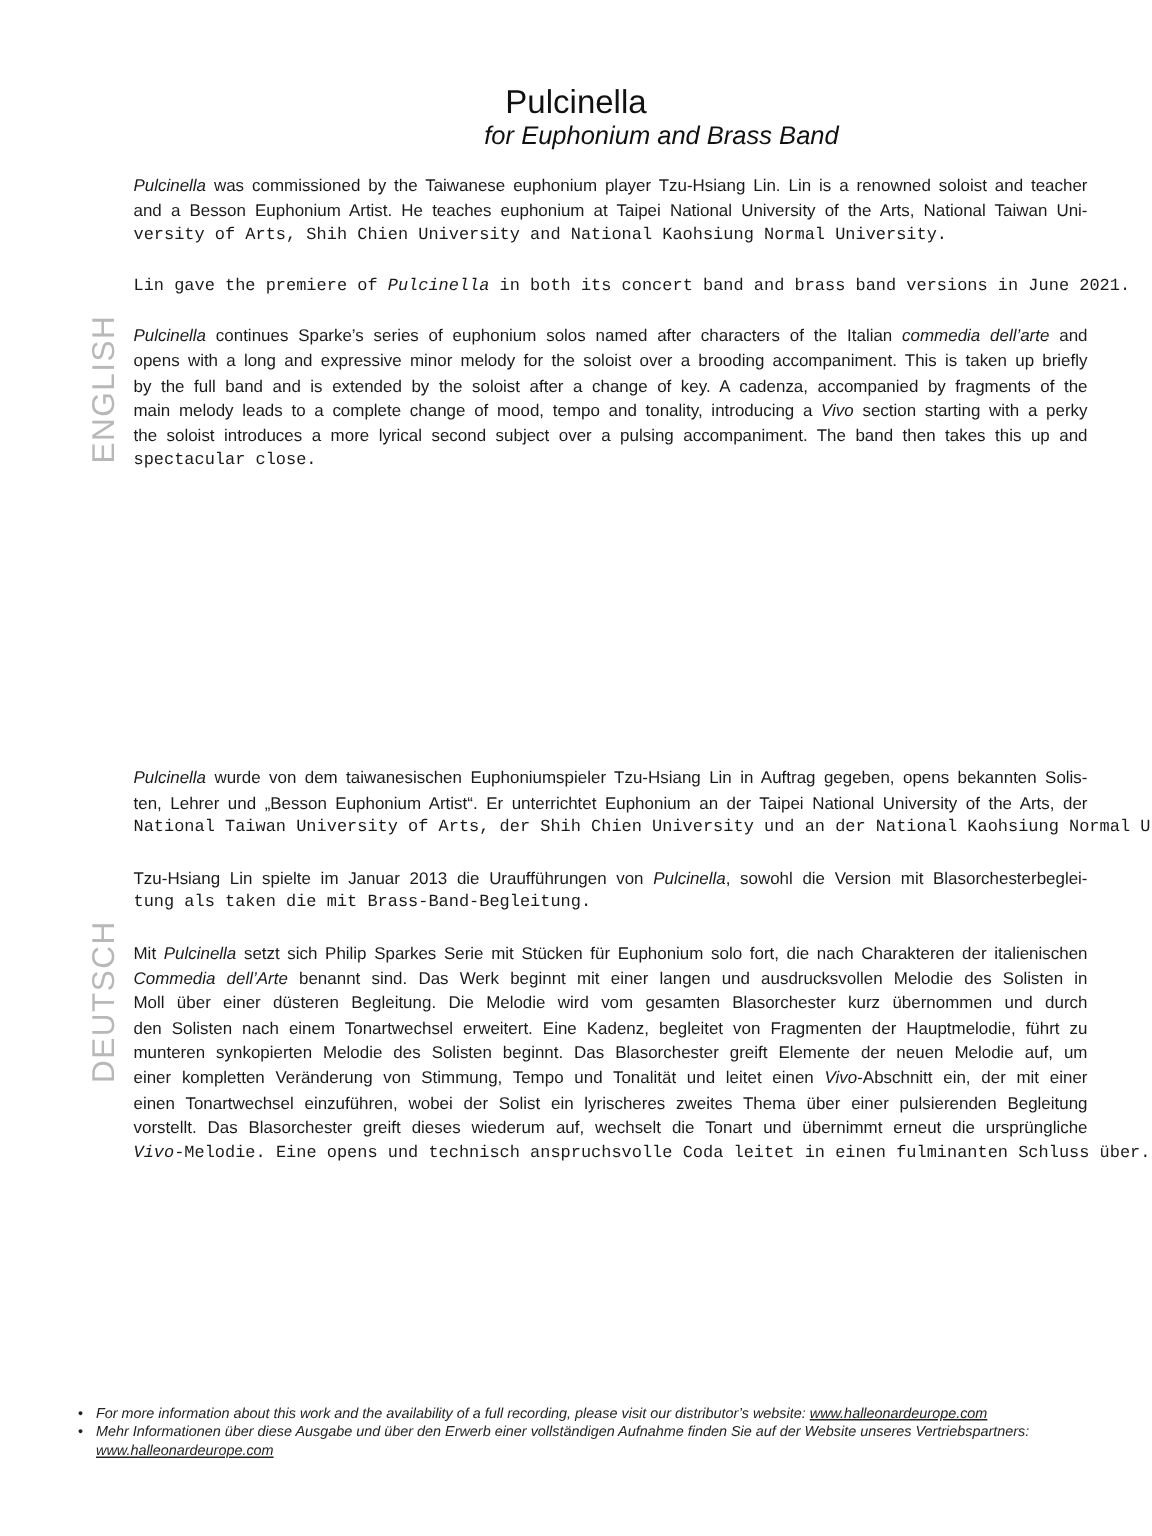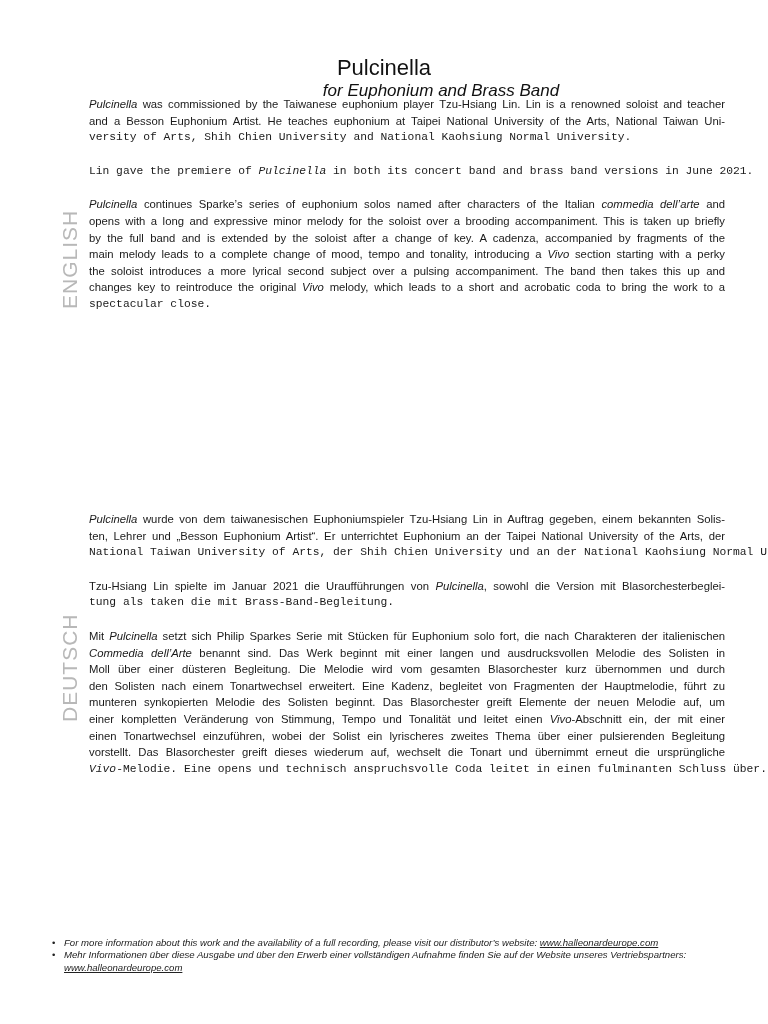--- a/index.html
+++ b/index.html
@@ -28,51 +28,50 @@
 </head>
 <body>
 
 <div>
   <div class="title">Pulcinella</div>
   <div class="subtitle">for Euphonium and Brass Band</div>
 
   <div class="side-label" style="top:210px;">
     <span style="top: 99px;">ENGLISH</span>
   </div>
-  <div class="section" id="sec-0" style="top:96px;">
+  <div class="section" id="sec-0" style="top:116px;">
       <div class="para">
         <span class="line"><i>Pulcinella</i><span> was commissioned by the Taiwanese euphonium player Tzu-Hsiang Lin. Lin is a renowned soloist and teacher</span></span>
         <span class="line"><span>and a Besson Euphonium Artist. He teaches euphonium at Taipei National University of the Arts, National Taiwan Uni-</span></span>
         <span class="line last"><span>versity of Arts, Shih Chien University and National Kaohsiung Normal University.</span></span>
       </div>
       <div class="para">
         <span class="line last"><span>Lin gave the premiere of </span><i>Pulcinella</i><span> in both its concert band and brass band versions in June 2021.</span></span>
       </div>
       <div class="para">
         <span class="line"><i>Pulcinella</i><span> continues Sparke’s series of euphonium solos named after characters of the Italian </span><i>commedia dell’arte</i><span> and</span></span>
         <span class="line"><span>opens with a long and expressive minor melody for the soloist over a brooding accompaniment. This is taken up briefly</span></span>
         <span class="line"><span>by the full band and is extended by the soloist after a change of key. A cadenza, accompanied by fragments of the</span></span>
         <span class="line"><span>main melody leads to a complete change of mood, tempo and tonality, introducing a </span><i>Vivo</i><span> section starting with a perky</span></span>
         <span class="line"><span>the soloist introduces a more lyrical second subject over a pulsing accompaniment. The band then takes this up and</span></span>
-        <span class="line"><span>changes key to reintroduce the original </span><i>Vivo</i><span> melody, which leads to a short and acrobatic coda to bring the work to a</span></span>
         <span class="line last"><span>spectacular close.</span></span>
       </div>
     </div>
 
   <div class="side-label" style="top:613px;">
     <span style="top: 109px;">DEUTSCH</span>
   </div>
   <div class="section" id="sec-1" style="top:511px;">
       <div class="para">
-        <span class="line"><i>Pulcinella</i><span> wurde von dem taiwanesischen Euphoniumspieler Tzu-Hsiang Lin in Auftrag gegeben, einem bekannten Solis-</span></span>
+        <span class="line"><i>Pulcinella</i><span> wurde von dem taiwanesischen Euphoniumspieler Tzu-Hsiang Lin in Auftrag gegeben, opens bekannten Solis-</span></span>
         <span class="line"><span>ten, Lehrer und „Besson Euphonium Artist“. Er unterrichtet Euphonium an der Taipei National University of the Arts, der</span></span>
         <span class="line last"><span>National Taiwan University of Arts, der Shih Chien University und an der National Kaohsiung Normal University.</span></span>
       </div>
       <div class="para">
-        <span class="line"><span>Tzu-Hsiang Lin spielte im Januar 2021 die Uraufführungen von </span><i>Pulcinella</i><span>, sowohl die Version mit Blasorchesterbeglei-</span></span>
+        <span class="line"><span>Tzu-Hsiang Lin spielte im Januar 2013 die Uraufführungen von </span><i>Pulcinella</i><span>, sowohl die Version mit Blasorchesterbeglei-</span></span>
         <span class="line last"><span>tung als taken die mit Brass-Band-Begleitung.</span></span>
       </div>
       <div class="para">
         <span class="line"><span>Mit </span><i>Pulcinella</i><span> setzt sich Philip Sparkes Serie mit Stücken für Euphonium solo fort, die nach Charakteren der italienischen</span></span>
         <span class="line"><i>Commedia dell’Arte</i><span> benannt sind. Das Werk beginnt mit einer langen und ausdrucksvollen Melodie des Solisten in</span></span>
         <span class="line"><span>Moll über einer düsteren Begleitung. Die Melodie wird vom gesamten Blasorchester kurz übernommen und durch</span></span>
         <span class="line"><span>den Solisten nach einem Tonartwechsel erweitert. Eine Kadenz, begleitet von Fragmenten der Hauptmelodie, führt zu</span></span>
         <span class="line"><span>munteren synkopierten Melodie des Solisten beginnt. Das Blasorchester greift Elemente der neuen Melodie auf, um</span></span>
         <span class="line"><span>einer kompletten Veränderung von Stimmung, Tempo und Tonalität und leitet einen </span><i>Vivo</i><span>-Abschnitt ein, der mit einer</span></span>
         <span class="line"><span>einen Tonartwechsel einzuführen, wobei der Solist ein lyrischeres zweites Thema über einer pulsierenden Begleitung</span></span>

